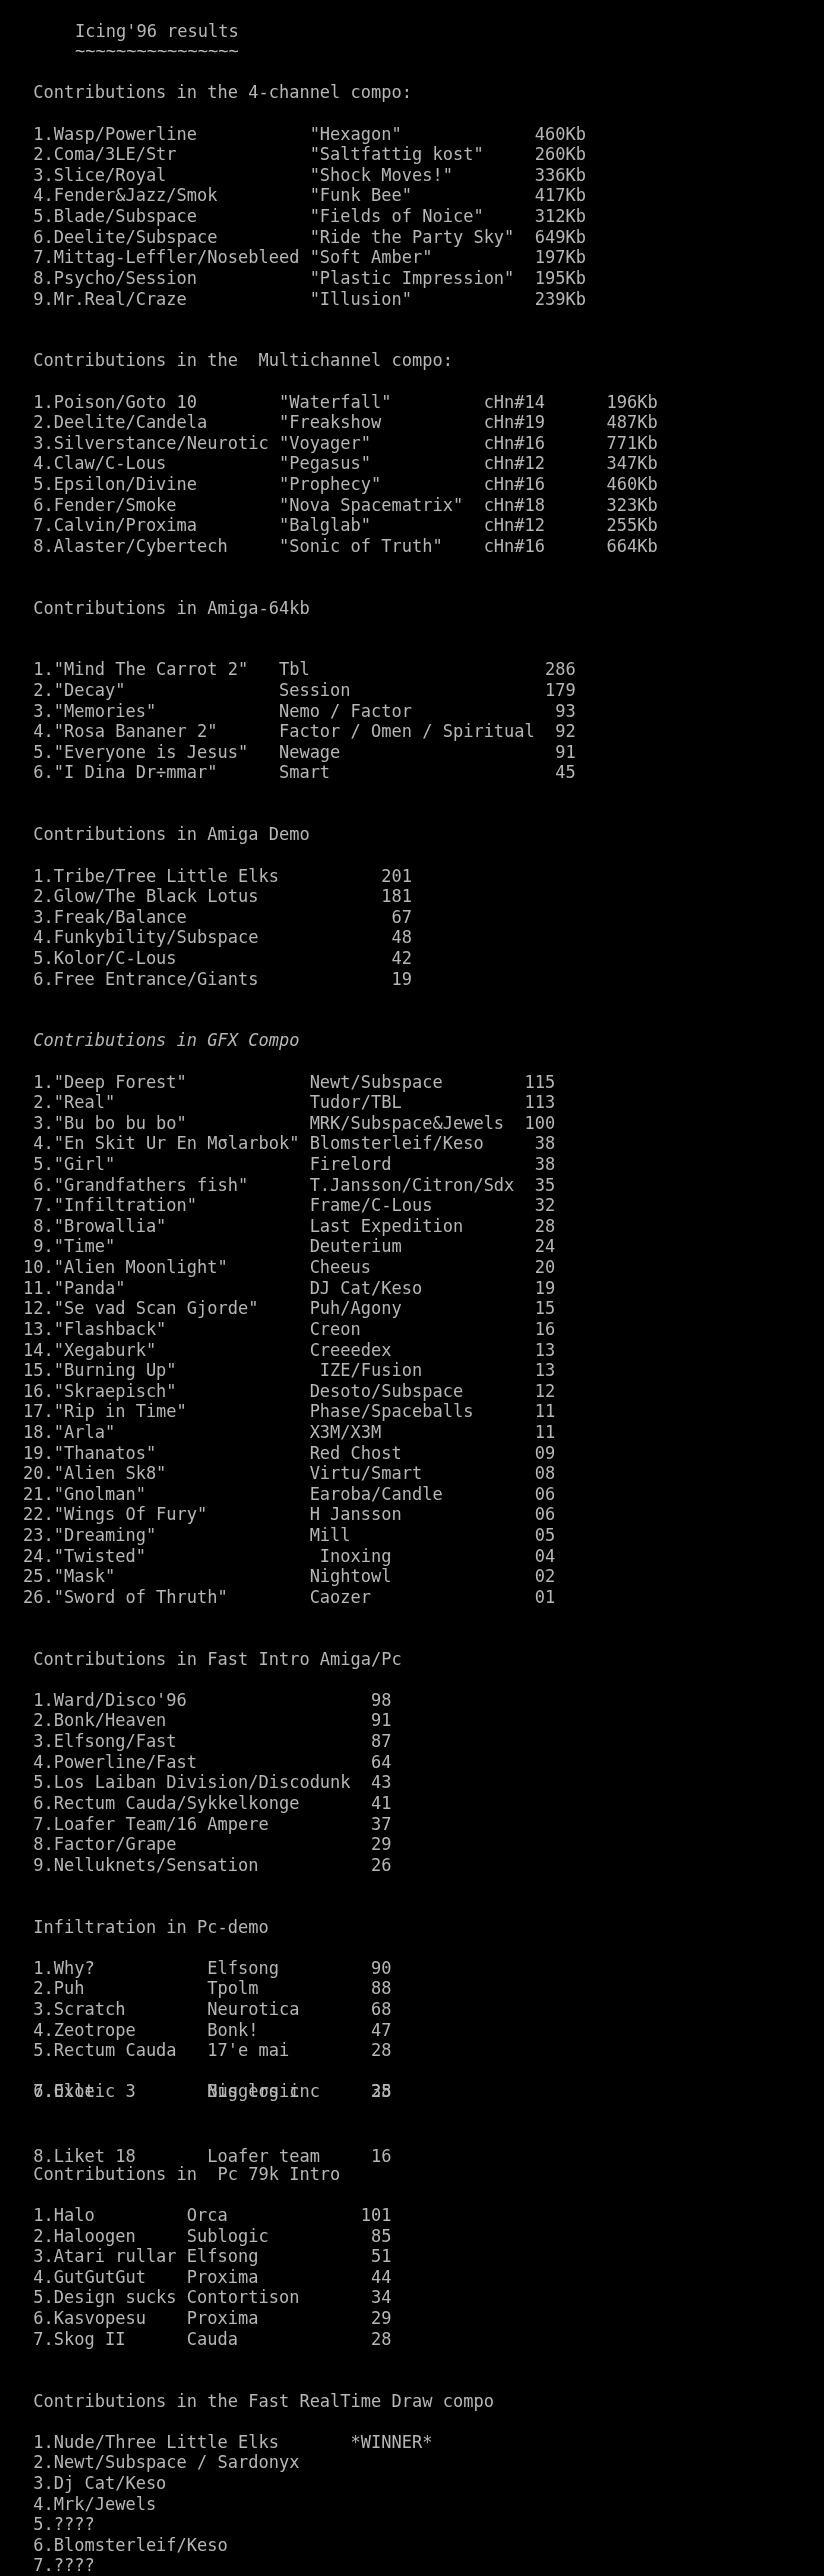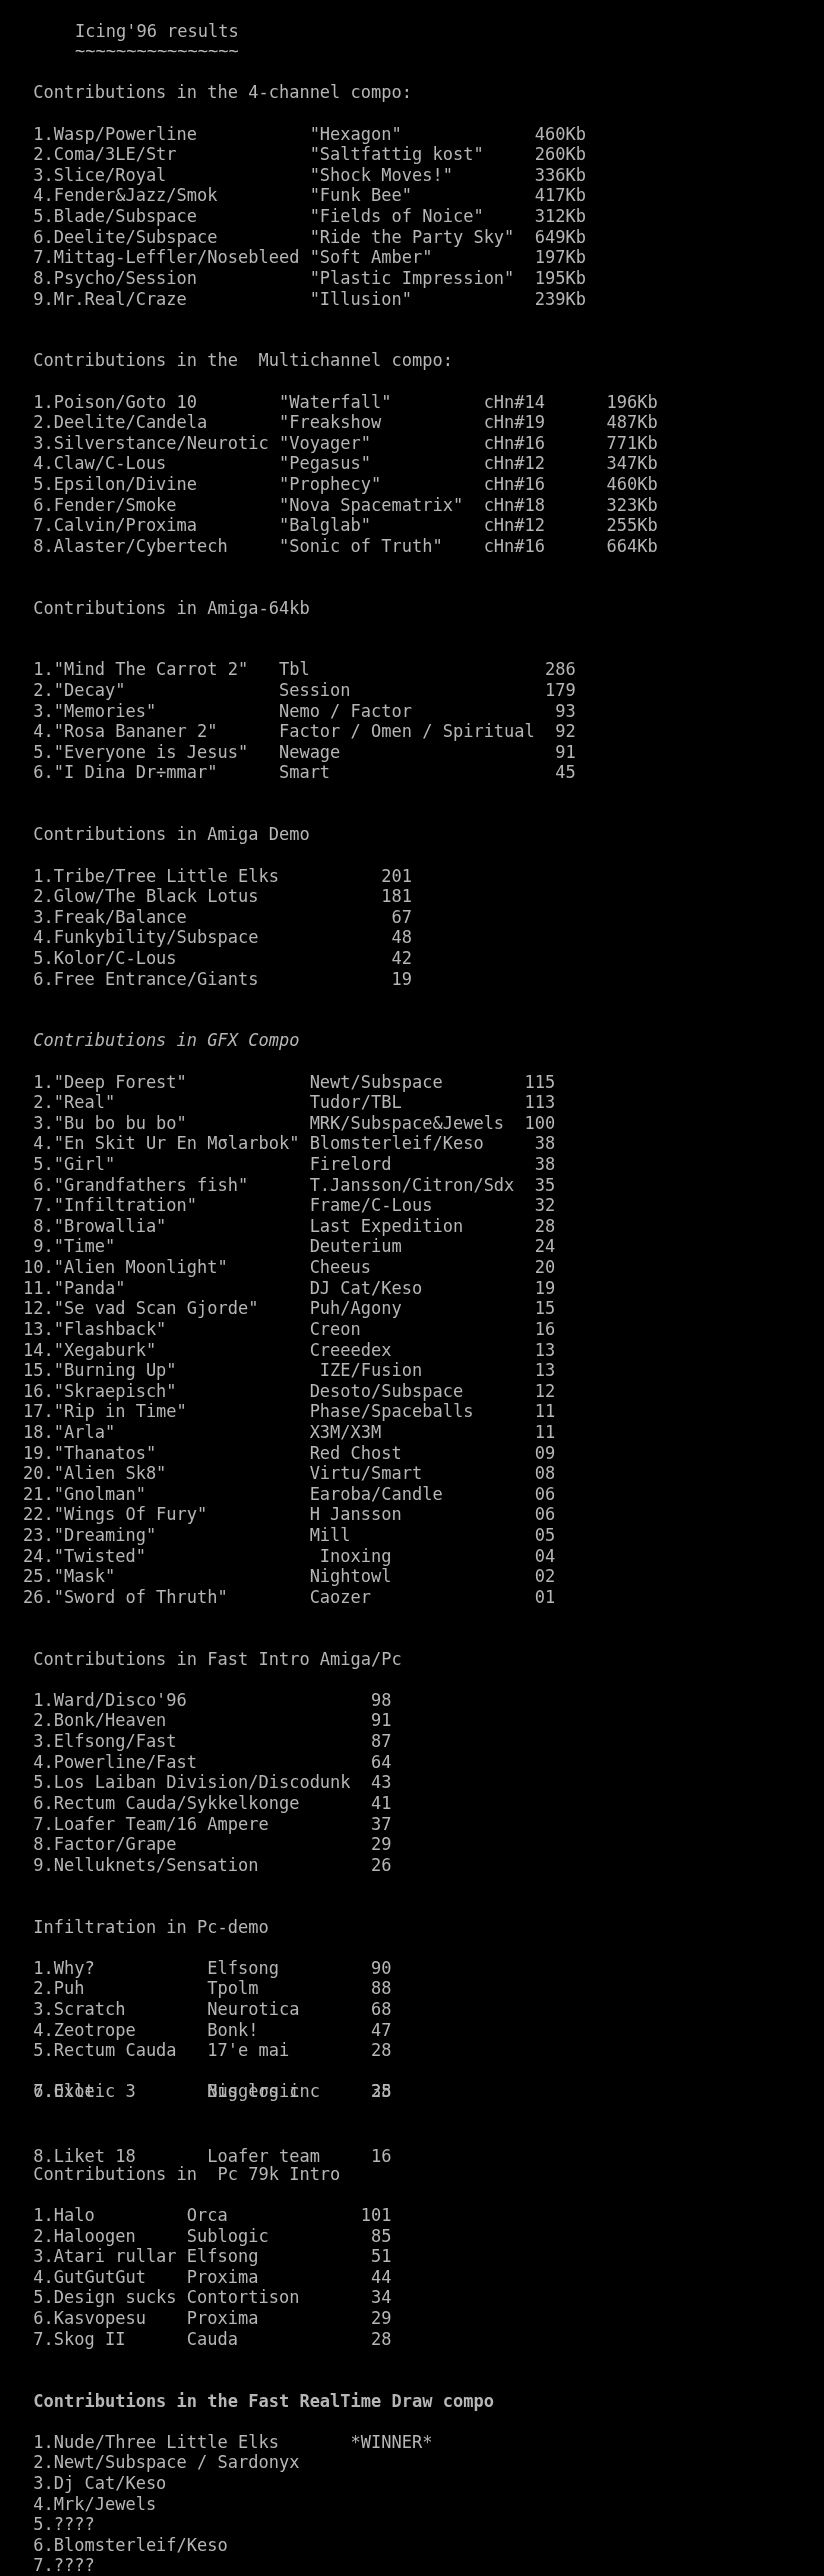--- a/index.html
+++ b/index.html
@@ -112,21 +112,21 @@
       <div class="line" style="top: 2081px;">   7.Exotic 3       Bus logic       35</div>
       <div class="line" style="top: 2102px; margin-top: 44px;">   8.Liket 18       Loafer team     16</div>
       <div class="line" style="top: 2164px;">   Contributions in  Pc 79k Intro</div>
       <div class="line" style="top: 2205px;">   1.Halo         Orca             101</div>
       <div class="line" style="top: 2226px;">   2.Haloogen     Sublogic          85</div>
       <div class="line" style="top: 2246px;">   3.Atari rullar Elfsong           51</div>
       <div class="line" style="top: 2267px;">   4.GutGutGut    Proxima           44</div>
       <div class="line" style="top: 2287px;">   5.Design sucks Contortison       34</div>
       <div class="line" style="top: 2308px;">   6.Kasvopesu    Proxima           29</div>
       <div class="line" style="top: 2329px;">   7.Skog II      Cauda             28</div>
-      <div class="line" style="top: 2391px; font-weight: bold;">   Contributions in the Fast RealTime Draw compo</div>
+      <div class="line" style="top: 2391px;">   Contributions in the Fast RealTime Draw compo</div>
       <div class="line" style="top: 2432px;">   1.Nude/Three Little Elks       *WINNER*</div>
       <div class="line" style="top: 2452px;">   2.Newt/Subspace / Sardonyx</div>
       <div class="line" style="top: 2473px;">   3.Dj Cat/Keso</div>
       <div class="line" style="top: 2494px;">   4.Mrk/Jewels</div>
       <div class="line" style="top: 2514px;">   5.????</div>
       <div class="line" style="top: 2535px;">   6.Blomsterleif/Keso</div>
       <div class="line" style="top: 2555px;">   7.????</div>
     </div>
 </div>
 

